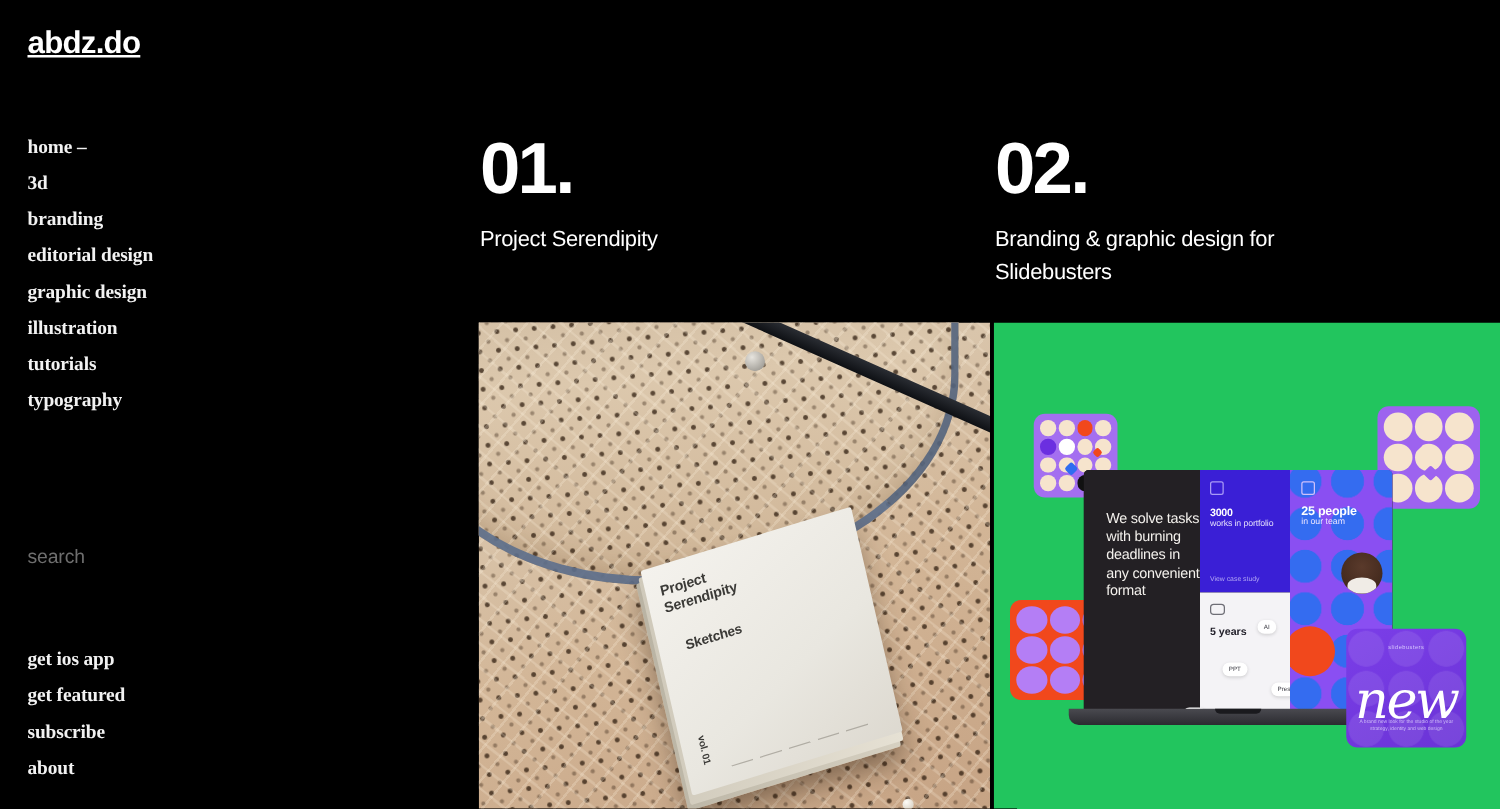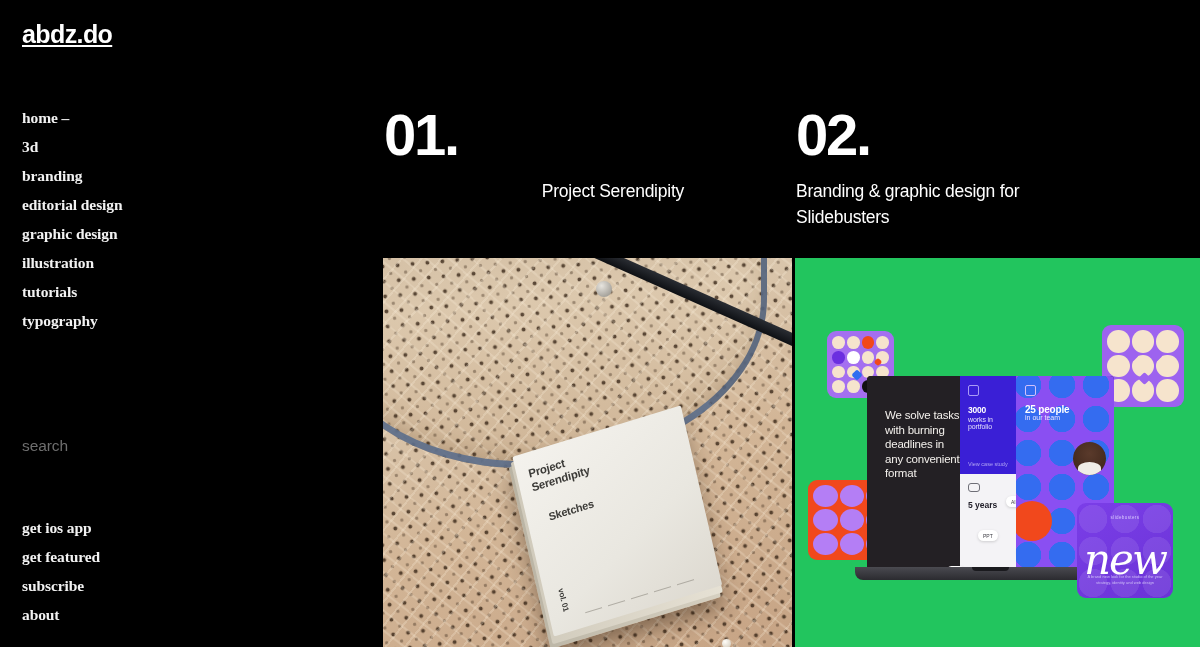--- a/index.html
+++ b/index.html
@@ -32,21 +32,21 @@
     background:transparent; border:none; outline:none;
     font-family:"Liberation Sans", sans-serif;
     font-size:15.5px; color:#6e6e6e; letter-spacing:-0.1px;
     padding:0; cursor:text;
   }
   .search-field::placeholder { color:#6e6e6e; }
 
   
   .main { position:absolute; left:383px; top:0; width:817px; height:647px; }
   .card { position:absolute; top:0; height:647px; }
-  .card-a { left:0; width:409px;text-align:right; }
+  .card-a { left:0; width:409px; }
   .card-b { left:412px; width:405px; }
 
   .card-number {
     position:absolute; left:1px; top:106px;
     font-size:58px; font-weight:bold; color:#fff;
     letter-spacing:-2.2px; line-height:1;
   }
   .card-title {
     position:absolute; left:1px; top:178px; width:300px;
     font-size:17.5px; font-weight:normal; color:#fff;
@@ -189,21 +189,21 @@
   .base:after {
     content:""; position:absolute; left:43%; top:0; width:14%; height:4px;
     background:#1a1a1e; border-radius:0 0 4px 4px;
   }
   .pane-dark {
     width:93px; background:#232024; padding:32px 0 0 18px; flex:none;
   }
   .pane-dark p {
     color:#f3f0ec; font-size:11.5px; line-height:14.5px; letter-spacing:-0.2px;
   }
-  .pane-mid { width:56px; flex:none; display:flex; flex-direction:column; }
+  .pane-mid { width:72px; flex:none; display:flex; flex-direction:column; }
   .pm-top { height:98px; background:#3a1fd6; position:relative; padding:9px 8px; }
   .pm-icon { width:11px; height:11px; border:1.4px solid #a99bf6; border-radius:2px; }
   .pm-num { color:#fff; font-size:8.5px; font-weight:bold; margin-top:9px; letter-spacing:-0.2px; }
   .pm-sub { color:#e3ddfb; font-size:7px; margin-top:1px; letter-spacing:-0.1px; }
   .pm-link { position:absolute; left:8px; bottom:7px; color:#b2a6f4; font-size:5.5px; }
   .pm-bot { flex:1; background:#f4f3f6; position:relative; padding:9px 8px; }
   .pb-icon { width:12px; height:9px; border:1.3px solid #6e6e76; border-radius:3px; }
   .pb-num { color:#22202a; font-size:8.5px; font-weight:bold; margin-top:8px; }
   .tag {
     position:absolute; background:#fff; border-radius:9px;

